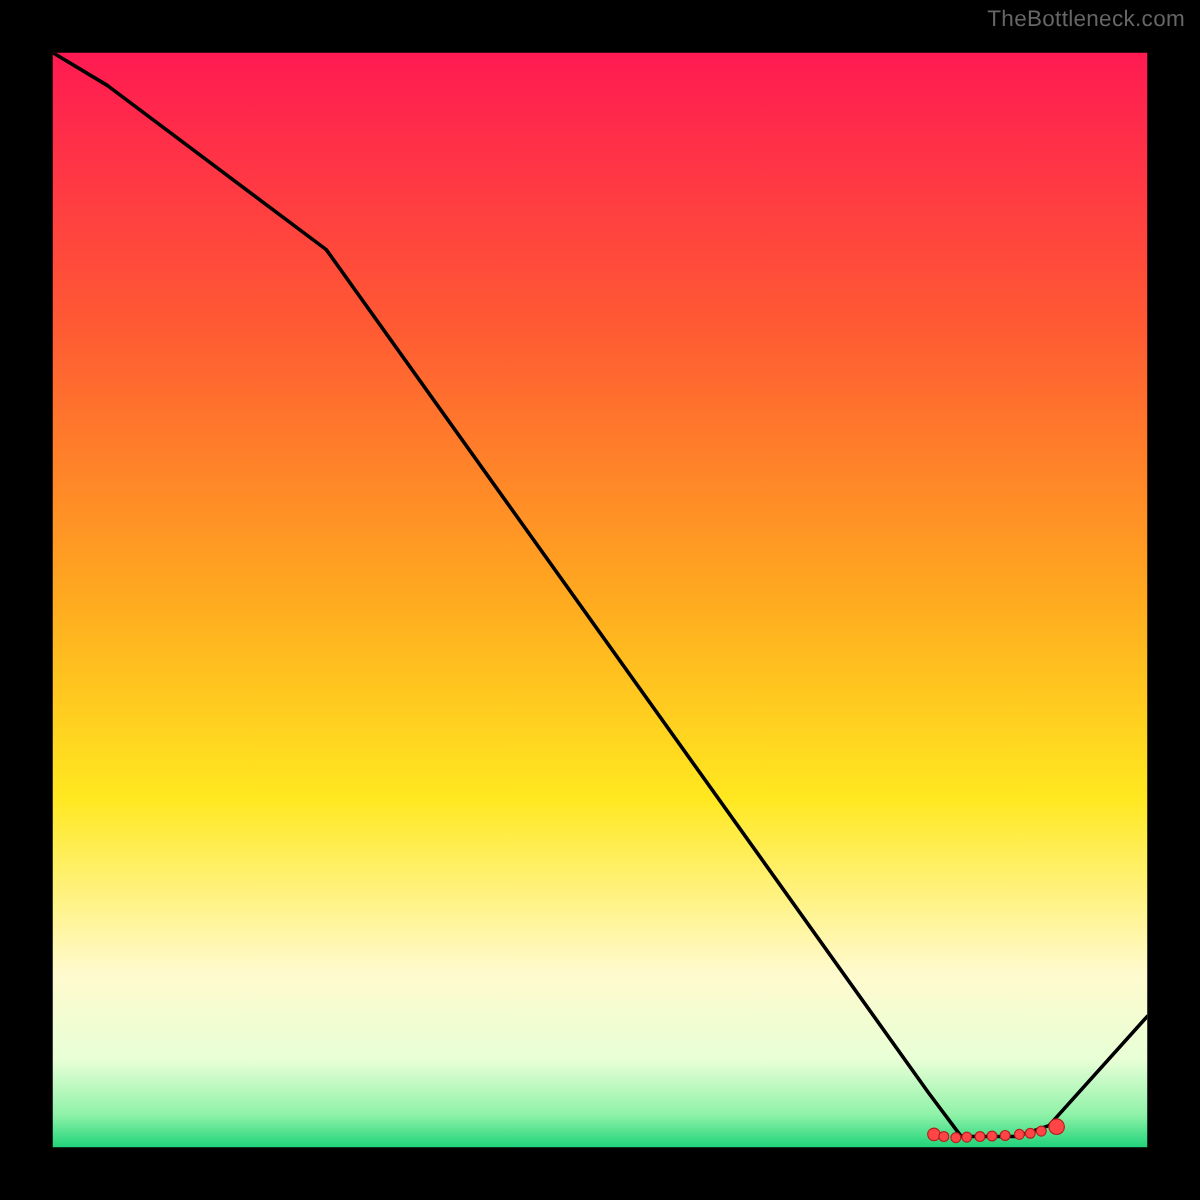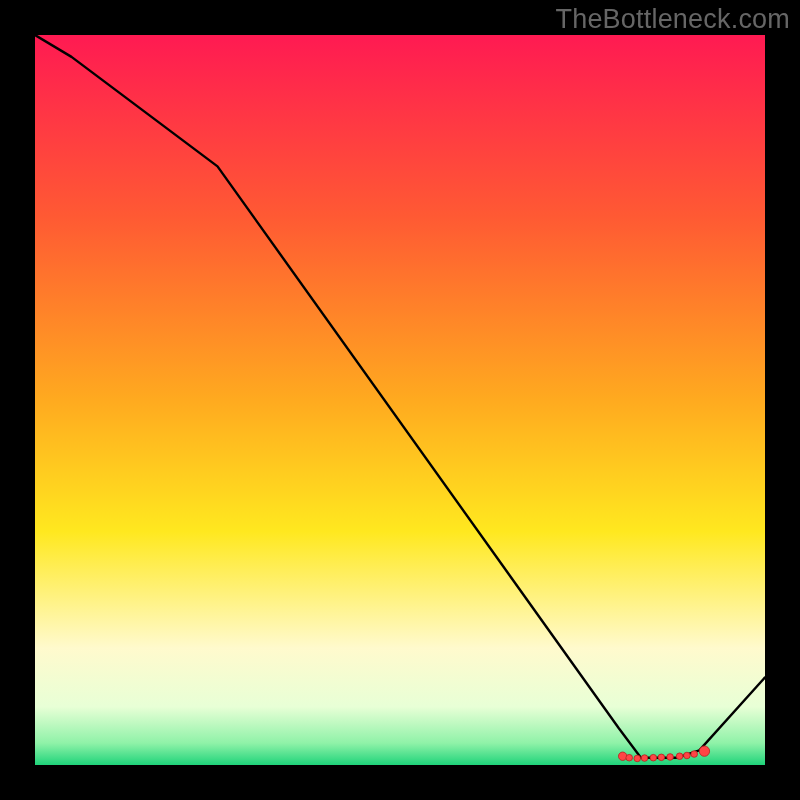--- a/index.html
+++ b/index.html
@@ -15,21 +15,21 @@
     position: relative;
     width: 800px;
     height: 800px;
     background: #000;
   }
   .watermark {
     position: absolute;
     top: 4px;
     right: 10px;
     color: #666;
-    font-size: 27px;
+    font-size: 15px;
     font-weight: 500;
     letter-spacing: 0.2px;
     user-select: none;
   }
   .plot {
     position: absolute;
     left: 35px;
     top: 35px;
     width: 730px;
     height: 730px;

